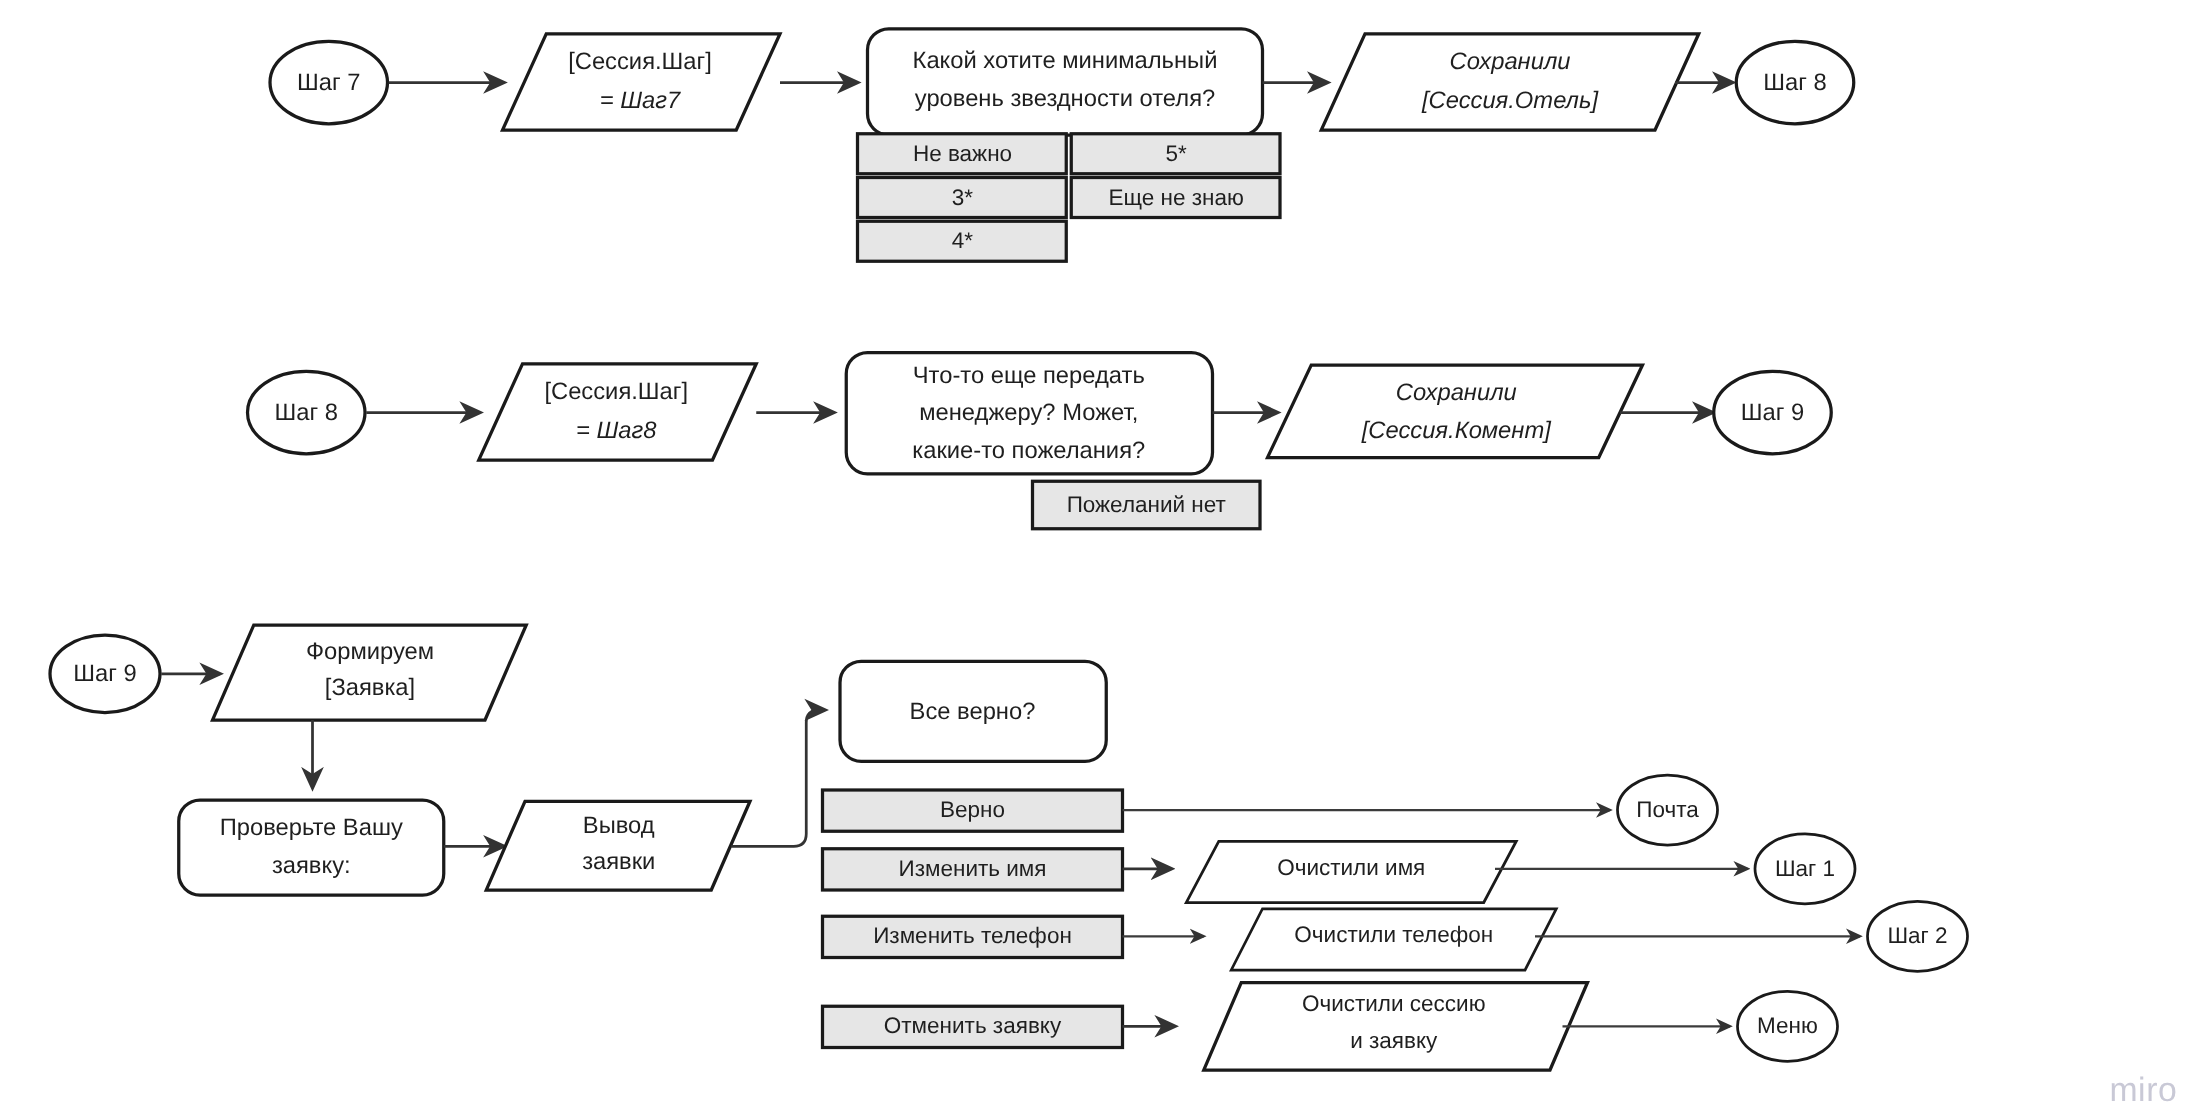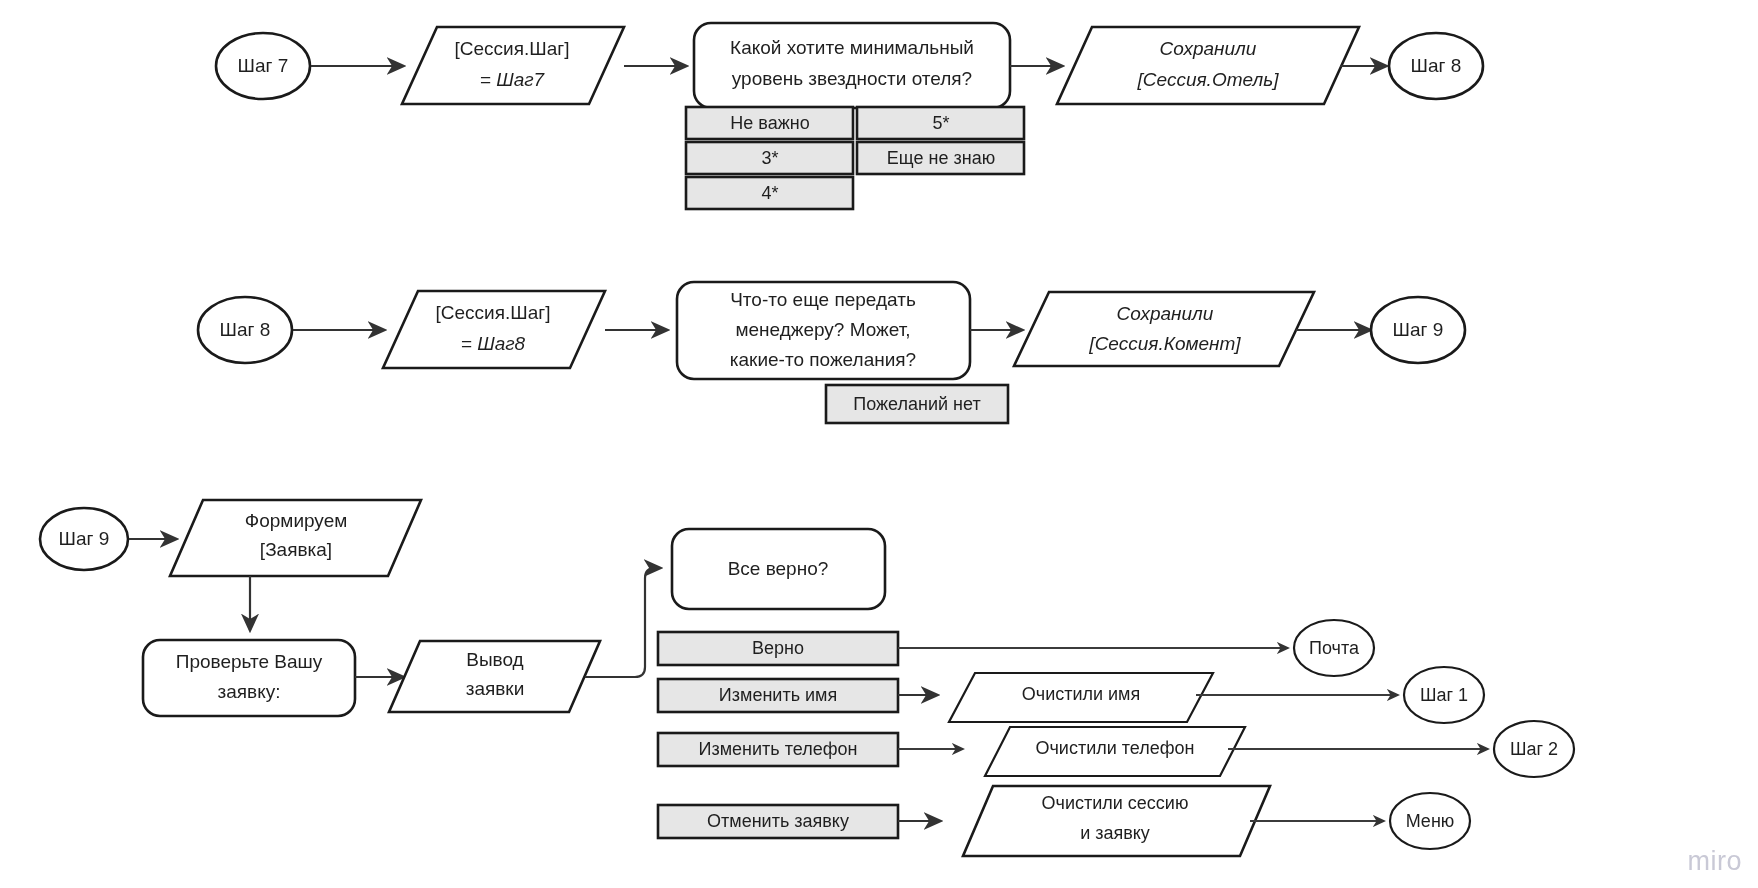--- a/index.html
+++ b/index.html
@@ -59,21 +59,21 @@
   }
   text.small {
     font-size: 18px;
   }
   text.italic {
     font-style: italic;
   }
   .watermark {
     position: absolute;
     right: 16px;
-    bottom: 11px;
+    bottom: 0;
     font-family: "Liberation Sans", sans-serif;
     font-size: 27px;
     color: #c9c9d6;
     letter-spacing: 0.5px;
     user-select: none;
   }
 </style>
 </head>
 <body>
 

